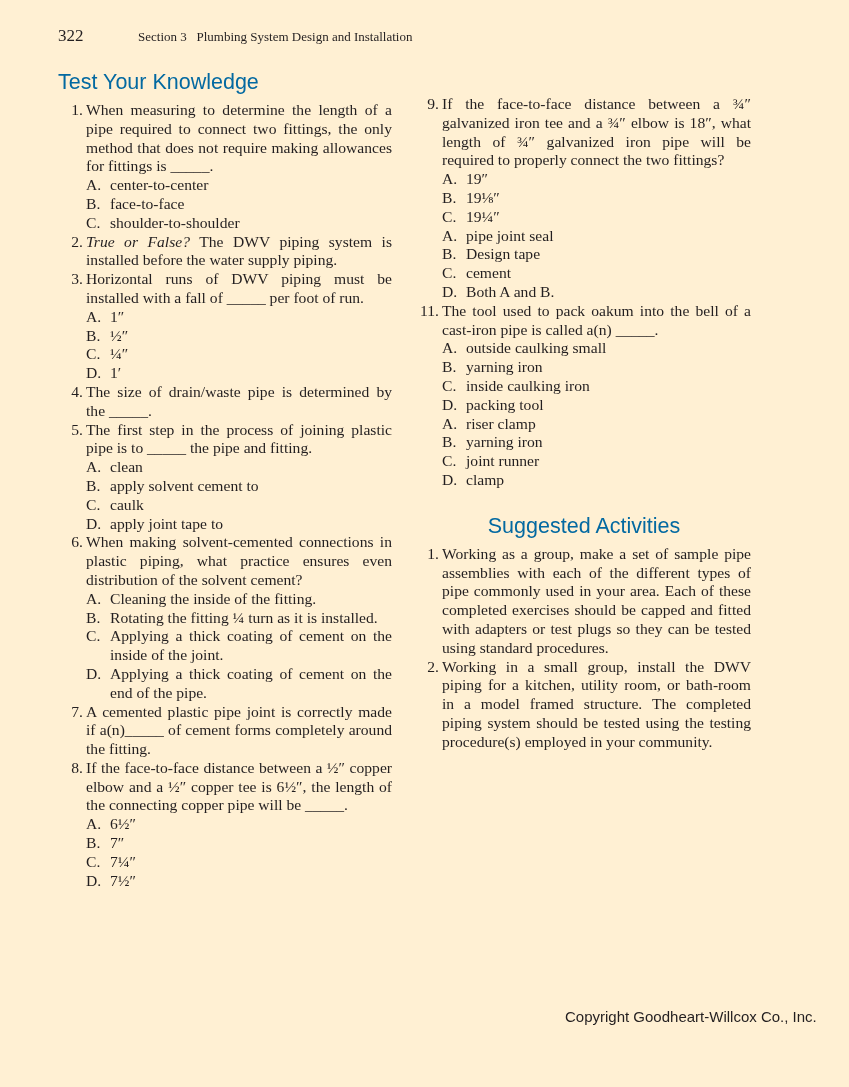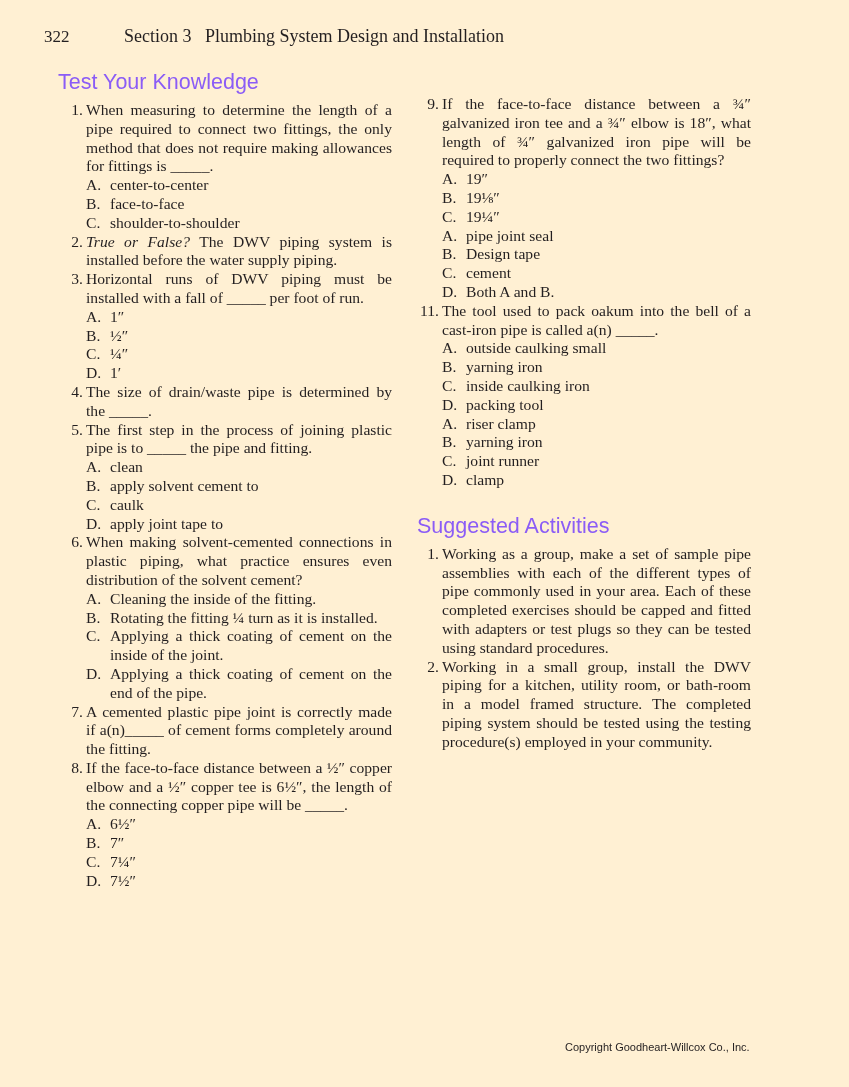--- a/index.html
+++ b/index.html
@@ -5,52 +5,52 @@
   html, body { margin: 0; padding: 0; }
   body {
     width: 849px; height: 1087px;
     background: #fff0d3;
     position: relative;
     overflow: hidden;
     color: #231f20;
     font-family: "DejaVu Serif", "Liberation Serif", serif;
   }
   .header {
-    position: absolute; top: 26px; left: 44px;
+    position: absolute; top: 26px; left: 58px;
     display: flex; align-items: baseline;
   }
   .page-num { font-family: "Liberation Serif", serif; font-size: 17px; width: 80px; }
-  .running-head { font-family: "Liberation Serif", serif; font-size: 18px; }
+  .running-head { font-family: "Liberation Serif", serif; font-size: 13px; }
   .col {
     position: absolute; top: 68px;
     font-family: "Liberation Serif", serif;
     font-size: 15.6px; line-height: 18.8px;
   }
   .col-left { left: 58px; width: 334px; }
   .col-right { left: 417px; width: 334px; top: 95px; }
   h2 {
     font-family: "Liberation Sans", sans-serif;
-    font-weight: normal; color: #8b5cf6;
+    font-weight: normal; color: #0369a1;
     font-size: 21.5px; margin: 0 0 5px 0; line-height: 28px;
   }
   .intro { text-align: justify; margin: 0; }
   .q { display: flex; margin: 0; }
   .q .num { width: 25px; text-align: right; padding-right: 3px; flex-shrink: 0; }
   .q .text { flex: 1; text-align: justify; }
   .opts { margin-left: 28px; }
   .opt { display: flex; }
   .opt .letter { width: 24px; flex-shrink: 0; }
   .opt .otext { flex: 1; text-align: justify; font-family: Liberation Serif, serif; }
   .col-right .q .num { width: 22px; }
   .col-right .opts { margin-left: 25px; }
-  .sa-heading { margin-top: 22px; }
+  .sa-heading { margin-top: 22px; text-align: center; }
   .italic { font-style: italic; }
   .footer {
-    position: absolute; top: 1041px; left: 565px;
-    font-family: "Liberation Sans", sans-serif; font-size: 11px;
+    position: absolute; top: 1008px; left: 565px;
+    font-family: "Liberation Sans", sans-serif; font-size: 15px;
   }
 </style>
 </head>
 <body>
 
 <div class="header">
   <span class="page-num">322</span>
   <span class="running-head" style="white-space:pre">Section 3   Plumbing System Design and Installation</span>
 </div>
 

